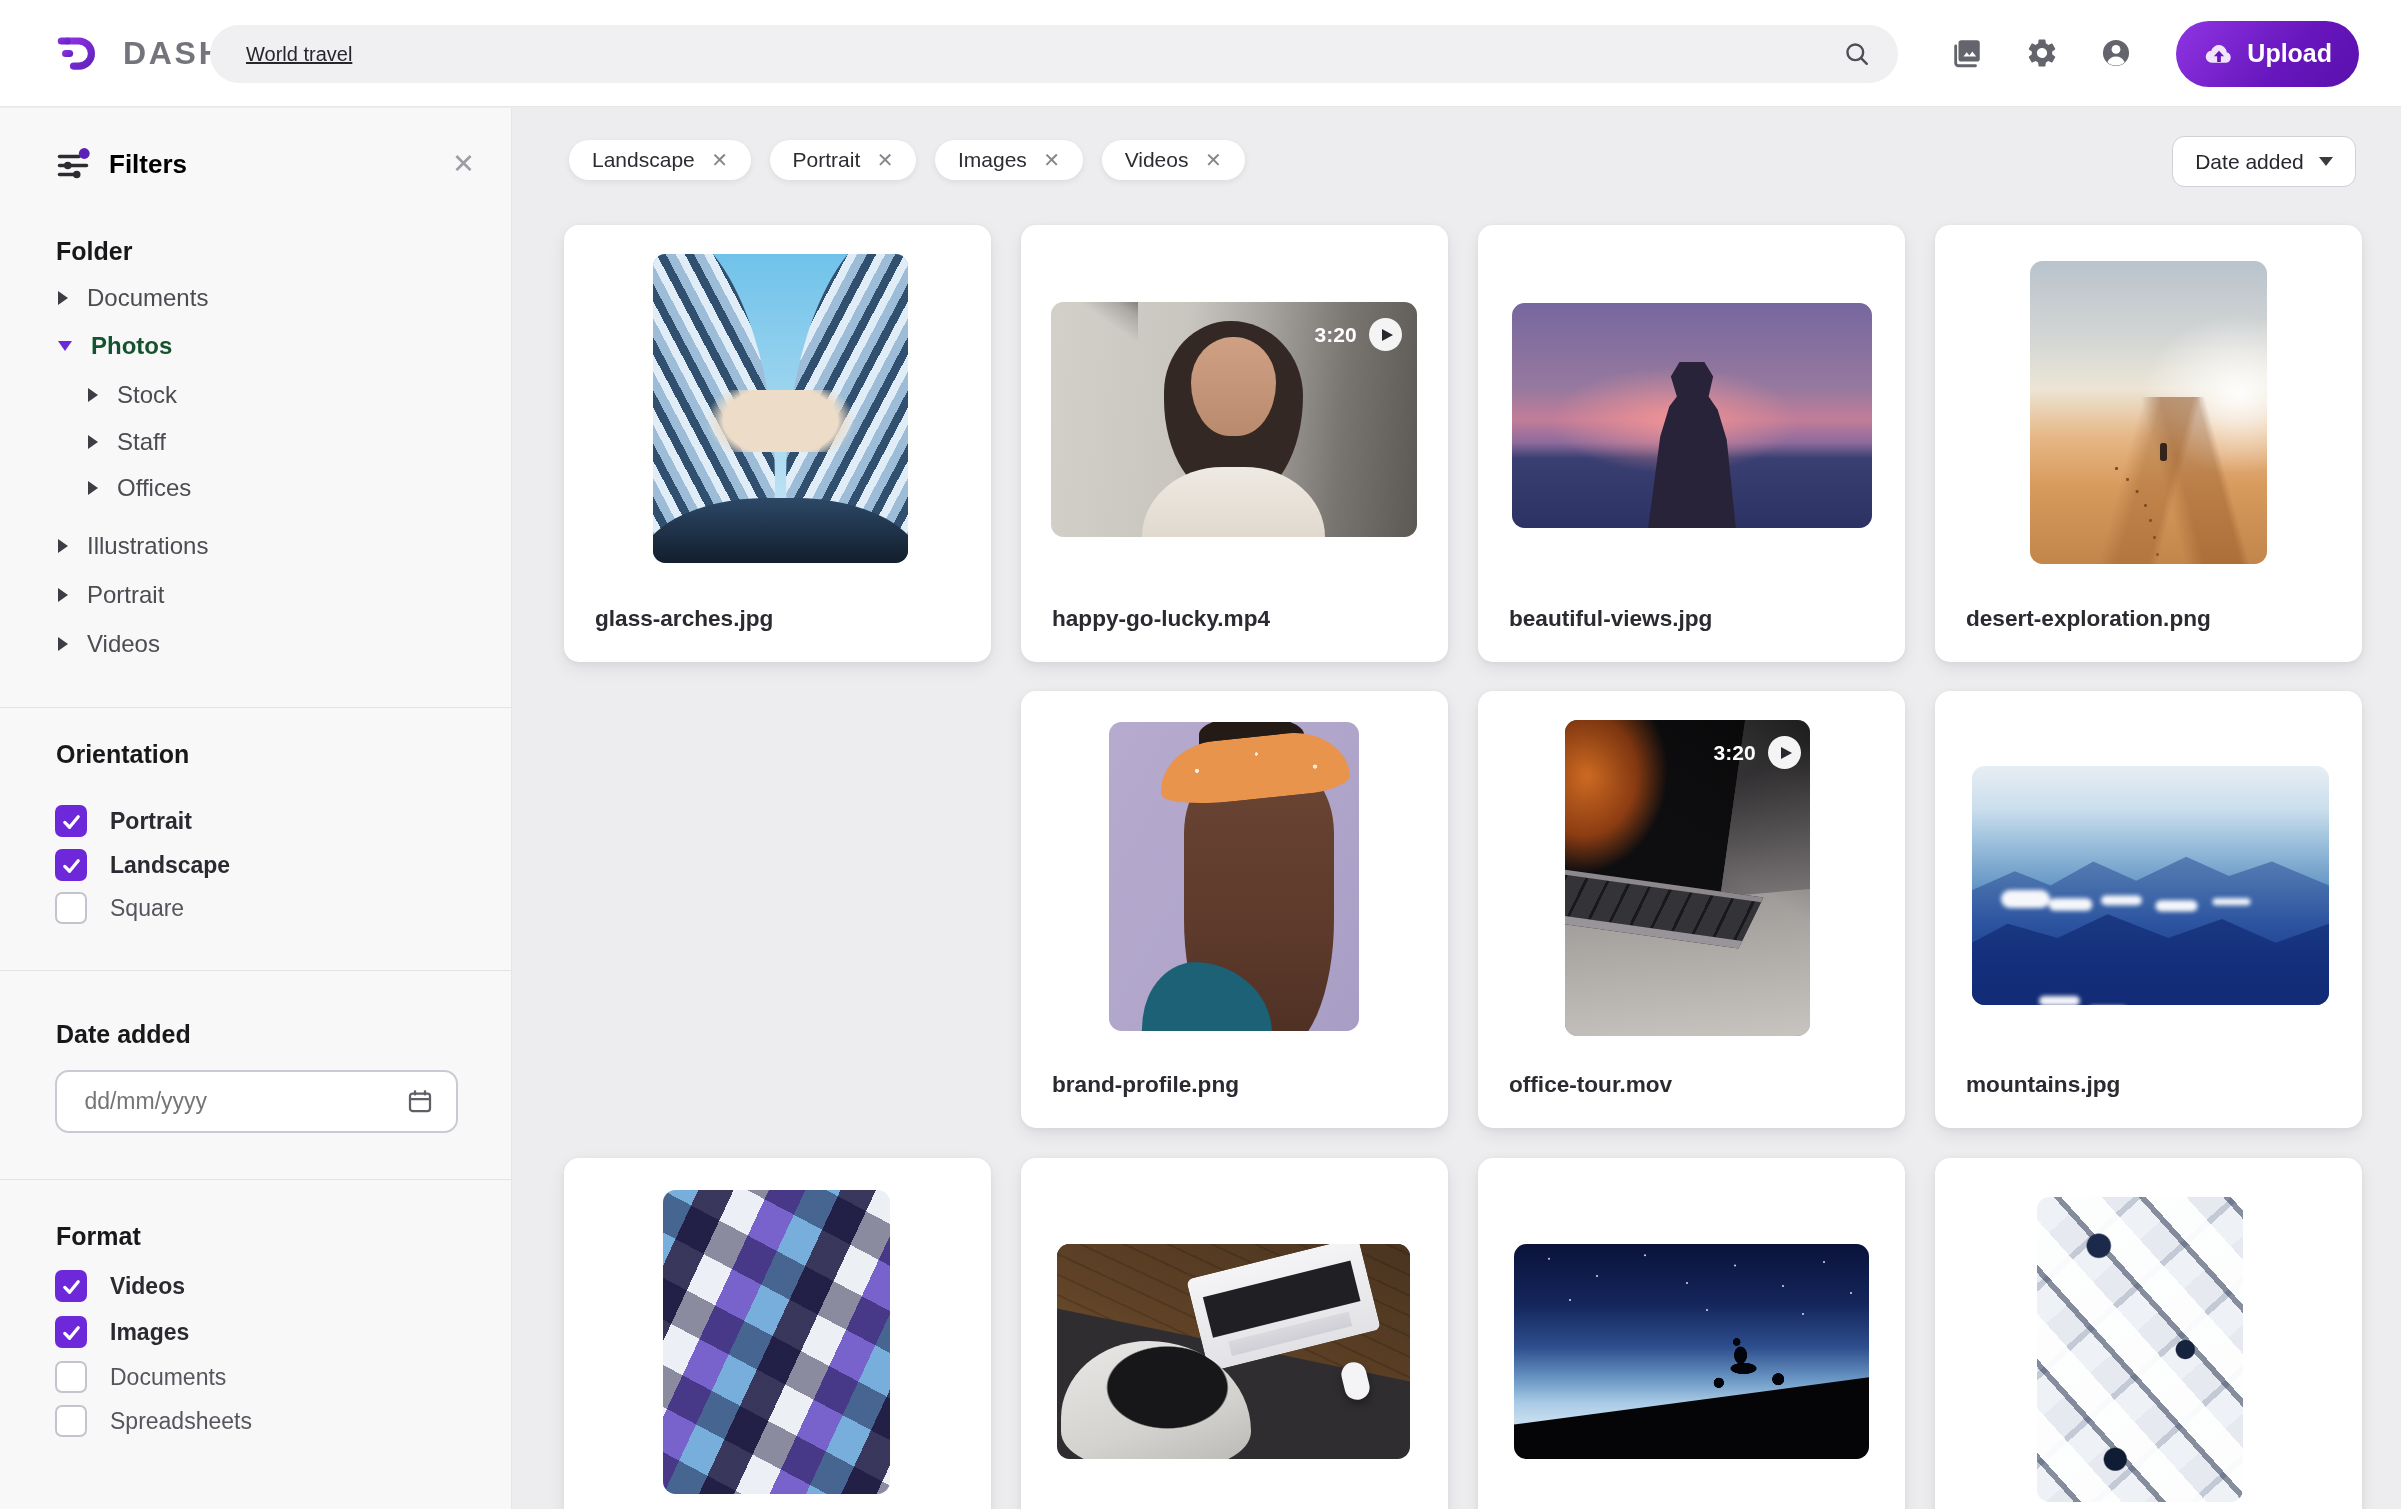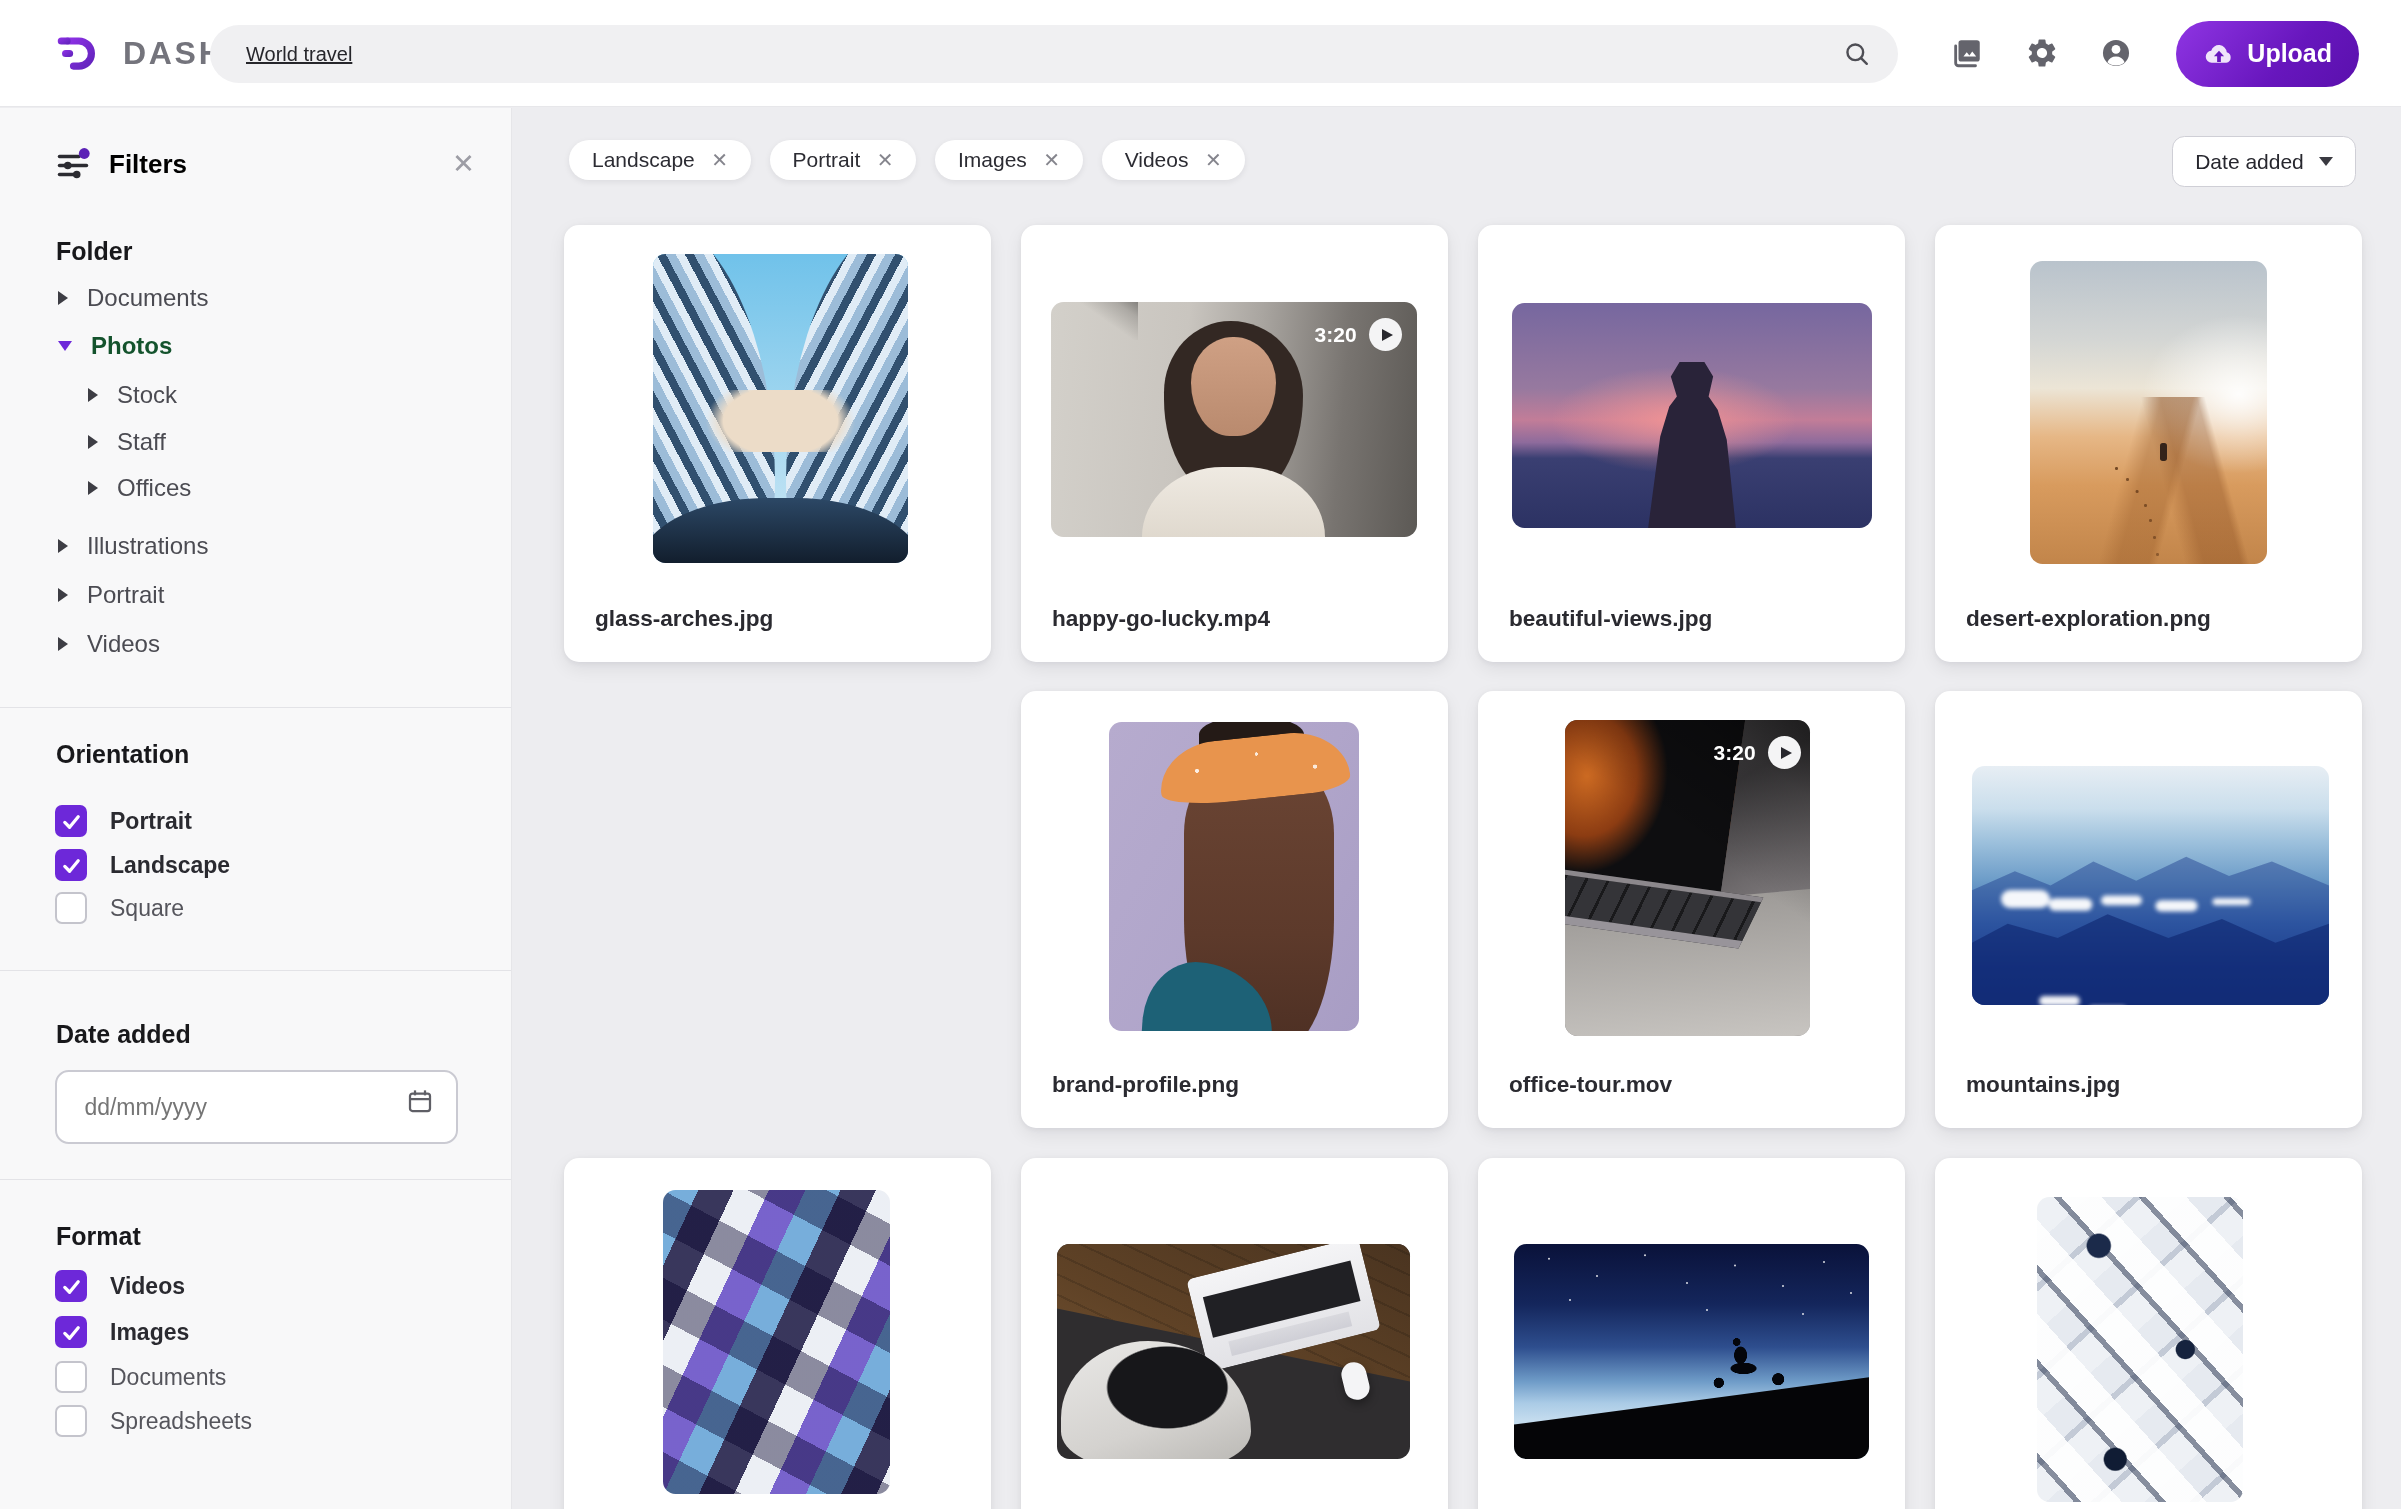--- a/index.html
+++ b/index.html
@@ -48,21 +48,21 @@
   .divider { position:absolute; left:0; right:0; height:1.4px; background:#e3e3e7; }
   .cb-row { position:absolute; left:55px; display:flex; align-items:center; height:36px; cursor:pointer; }
   .cb-box { width:32px; height:32px; border-radius:6.9px; flex:0 0 auto;
             display:flex; align-items:center; justify-content:center; }
   .cb-box.on { background:#6d28d9; }
   .cb-box.off { background:#ffffff; border:2.1px solid #c4c4cc; }
   .cb-box svg { width:23px; height:23px; }
   .cb-lbl { margin-left:23px; font-size:23px; }
   .cb-row.on .cb-lbl { color:#2a2a30; font-weight:700; }
   .cb-row.off .cb-lbl { color:#55555c; font-weight:400; }
-  .date-input { position:absolute; left:55px; top:962px; width:403px; height:74px;
+  .date-input { position:absolute; left:55px; top:962px; width:403px; height:63px;
                 background:#fff; border:2.1px solid #cacad2; border-radius:13.7px; }
   .date-input input { width:100%; height:100%; border:none; outline:none; background:transparent;
                 padding:0 69px 0 27.4px; font-size:23px; color:#8e8e96; font-family:"Liberation Sans",sans-serif; }
   .date-input svg { position:absolute; right:20.6px; top:14.4px; width:30px; height:30px; cursor:pointer; }
 
   
   .main { position:absolute; top:108px; left:513px; right:0; bottom:0; background:#ededf0; overflow:hidden; }
   .chips { position:absolute; top:32px; left:56px; display:flex; gap:18.5px; }
   .chip { height:40px; background:#fff; border-radius:20px; display:flex; align-items:center;
           padding:0 23px; box-shadow:0 2.1px 6.2px rgba(20,20,35,.08); cursor:pointer; }

